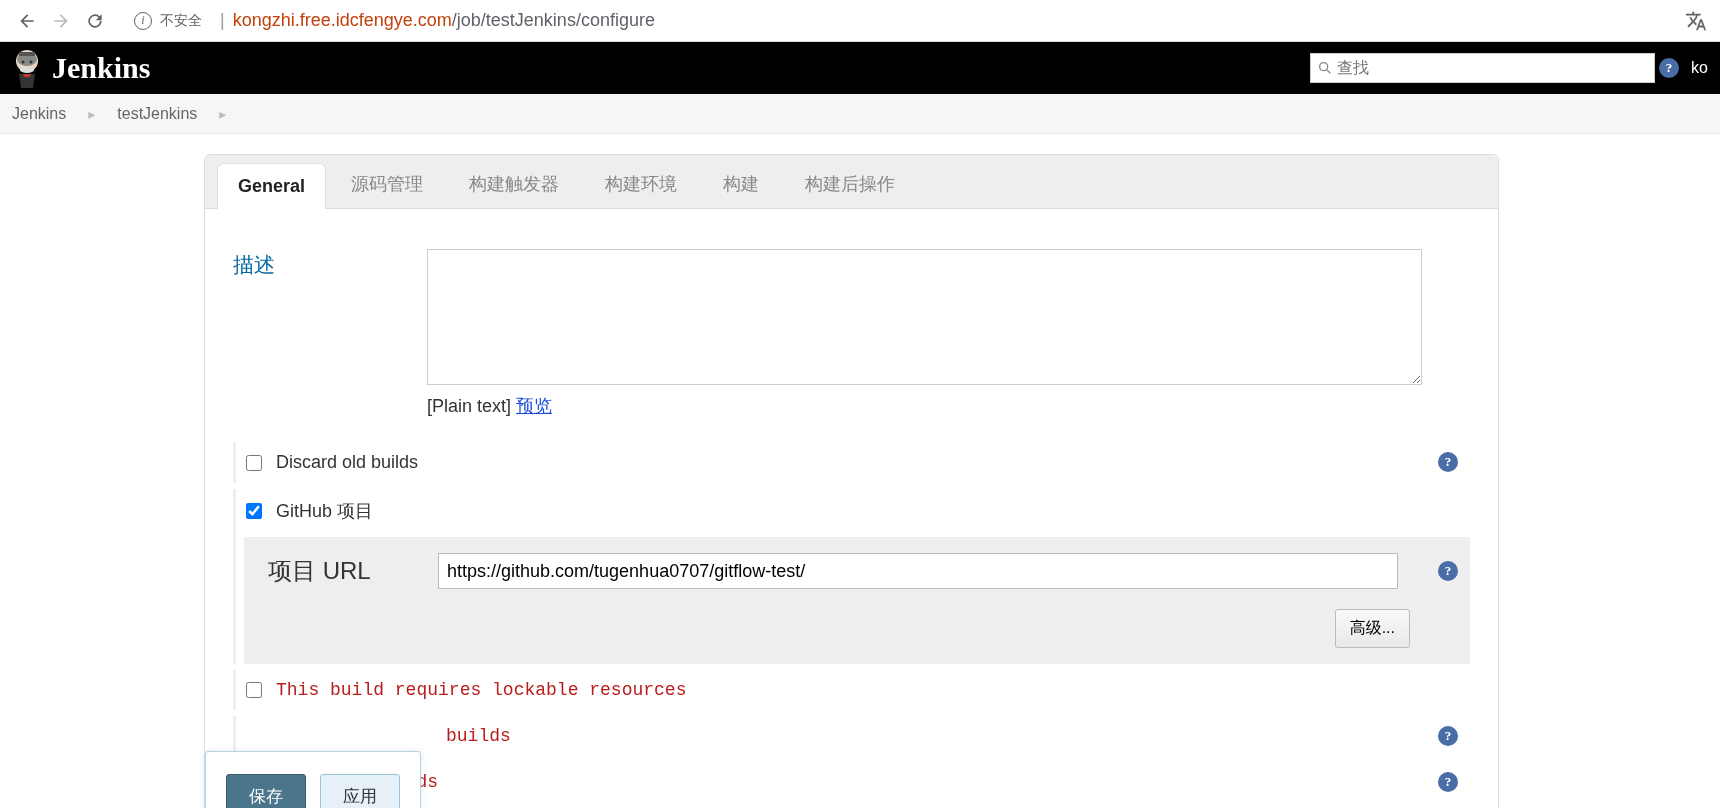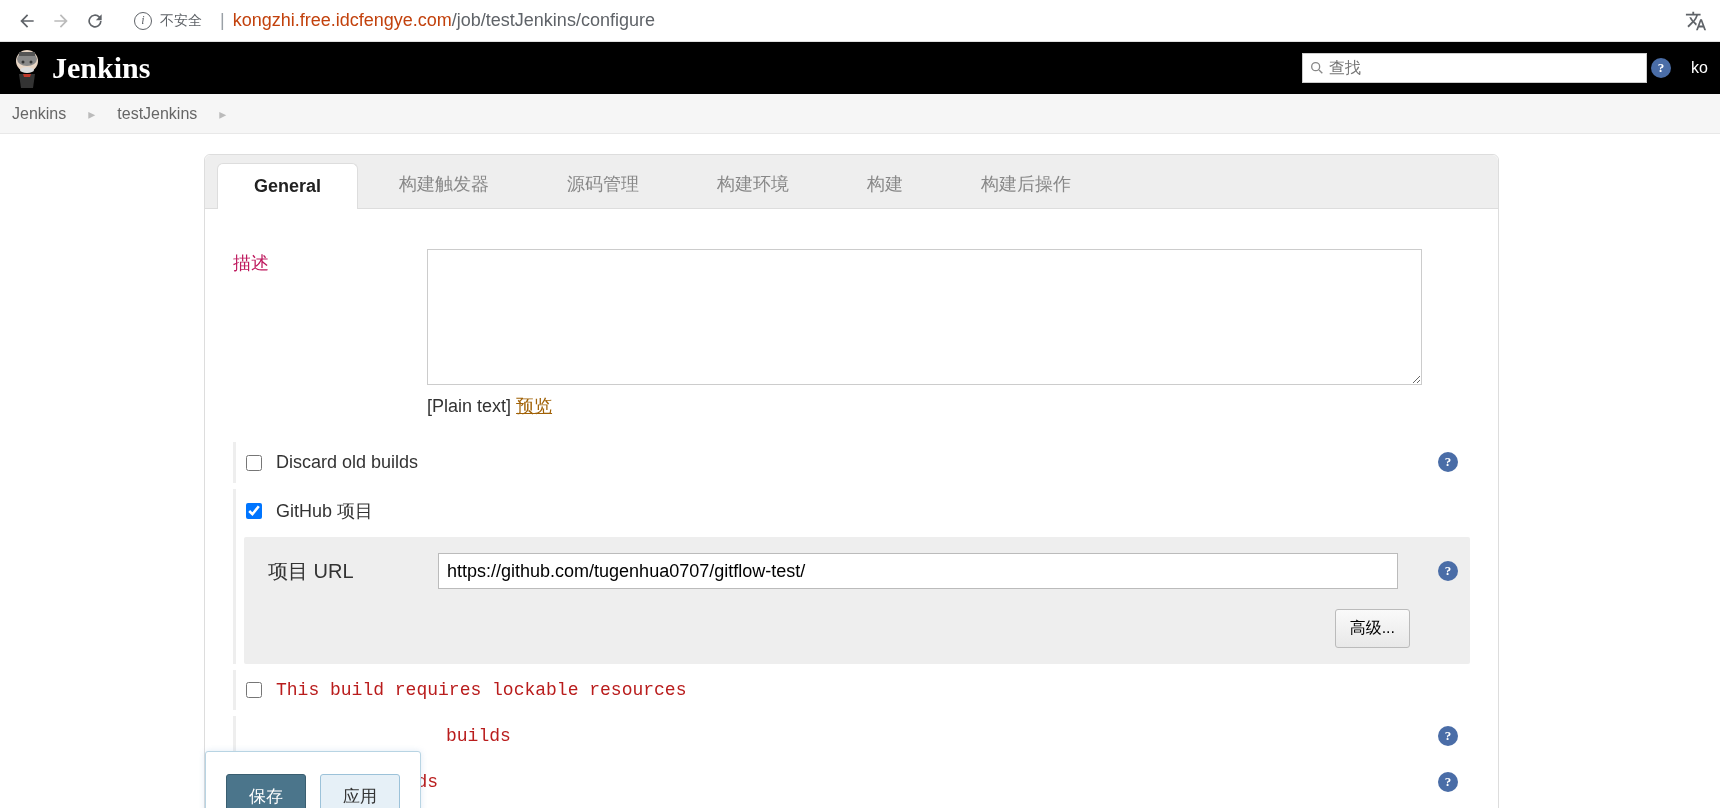--- a/index.html
+++ b/index.html
@@ -20,55 +20,55 @@
     
     .jenkins-header { background: #000; height: 52px; display: flex; align-items: center; padding: 0 12px 0 0; }
     .jenkins-logo-area { display: flex; align-items: center; }
     .jenkins-butler { width: 54px; height: 52px; display: flex; align-items: center; justify-content: center; }
     .jenkins-title { font-family: Georgia, serif; font-weight: bold; font-size: 30px; color: #fff; margin-left: -2px; }
     .header-right { margin-left: auto; display: flex; align-items: center; gap: 4px; }
     .search-box { background: #fff; border: 1px solid #ccc; width: 345px; height: 30px; display: flex; align-items: center; padding: 0 6px; }
     .search-icon { width: 16px; height: 16px; margin-right: 4px; }
     .search-input { border: none; outline: none; flex: 1; font-size: 16px; color: #999; background: transparent; }
     .help-icon { width: 20px; height: 20px; background: #4a6da7; border-radius: 50%; display: flex; align-items: center; justify-content: center; color: #fff; font-weight: bold; font-size: 13px; font-family: Georgia, serif; cursor: pointer; }
-    .user-text { color: #fff; font-size: 16px; margin-left: 16px; }
+    .user-text { color: #fff; font-size: 16px; margin-left: 8px; }
 
     
     .breadcrumb-bar { background: #f6f6f6; height: 40px; display: flex; align-items: center; padding: 0 12px; border-bottom: 1px solid #e8e8e8; }
     .breadcrumb-link { color: #666; font-size: 16px; cursor: pointer; }
     .breadcrumb-sep { color: #bbb; margin: 0 22px; font-size: 14px; }
 
     
     .main-wrap { padding: 20px 0 0 204px; }
     .config-panel { width: 1295px; border: 1px solid #ddd; border-radius: 6px; background: #fff; overflow: visible; position: relative; }
 
     
     .tab-row { background: #eee; border-bottom: 1px solid #ddd; height: 54px; display: flex; align-items: flex-end; padding-left: 12px; border-radius: 6px 6px 0 0; }
-    .tab { padding: 12px 36px; font-size: 18px; color: #888; border: 1px solid transparent; border-bottom: none; border-radius: 6px 6px 0 0; cursor: pointer; margin-right: 4px; }
+    .tab { padding: 12px 20px; font-size: 18px; color: #888; border: 1px solid transparent; border-bottom: none; border-radius: 6px 6px 0 0; cursor: pointer; margin-right: 4px; }
     .tab.active { background: #fff; border-color: #ddd; color: #222; font-weight: bold; margin-bottom: -1px; }
 
     
     .form-body { padding: 40px 28px 28px 28px; }
     .form-row { display: flex; margin-bottom: 10px; position: relative; }
-    .form-label { width: 194px; font-size: 18px; color: #be185d; flex-shrink: 0; padding-top: 2px; }
+    .form-label { width: 194px; font-size: 21px; color: #0369a1; flex-shrink: 0; padding-top: 2px; }
     .form-field { flex: 1; margin-right: 48px; }
     .textarea { width: 100%; height: 136px; border: 1px solid #ccc; resize: both; font-family: inherit; padding: 4px; }
     .plain-preview { margin-top: 6px; font-size: 18px; }
-    .preview-link { color: #a16207; text-decoration: underline; cursor: pointer; }
+    .preview-link { color: #1d4ed8; text-decoration: underline; cursor: pointer; }
 
     .checkbox-row { display: flex; align-items: center; padding: 10px 0 10px 2px; }
     .checkbox-row input[type="checkbox"] { width: 16px; height: 16px; margin-right: 14px; }
     .checkbox-label { font-size: 18px; color: #333; }
     .checkbox-section { border-left: 3px solid #eee; padding-left: 8px; margin-bottom: 6px; position: relative; }
 
     .help-icon-right { position: absolute; right: 12px; top: 10px; }
 
     .sub-section { background: #eee; padding: 16px 16px 16px 24px; margin-top: 4px; border-radius: 2px; position: relative; }
     .sub-row { display: flex; align-items: center; }
-    .sub-label { width: 170px; font-size: 20px; color: #333; flex-shrink: 0; }
+    .sub-label { width: 170px; font-size: 24px; color: #333; flex-shrink: 0; }
     .text-input { flex: 1; height: 36px; border: 1px solid #bbb; padding: 0 8px; font-size: 18px; margin-right: 56px; }
     .advanced-btn-row { display: flex; justify-content: flex-end; margin-top: 20px; padding-right: 44px; align-items: center; }
     .advanced-btn { background: linear-gradient(#fafafa, #e8e8e8); border: 1px solid #bbb; border-radius: 3px; padding: 8px 14px; font-size: 16px; cursor: pointer; }
 
     
     .float-actions { position: absolute; left: 0; bottom: -6px; background: #fff; border: 1px solid #b8d4e3; border-radius: 3px; padding: 22px 20px; display: flex; gap: 14px; box-shadow: 0 0 6px rgba(100,150,200,0.2); }
     .save-btn { background: #4b758b; border: 1px solid #3a5e70; color: #fff; font-size: 17px; padding: 10px 22px; border-radius: 3px; cursor: pointer; }
     .apply-btn { background: #e6f0f7; border: 1px solid #9cc2d9; color: #333; font-size: 17px; padding: 10px 22px; border-radius: 3px; cursor: pointer; }
 
     .obscured { color: #b91c1c; font-family: Liberation Mono, monospace; }
@@ -143,22 +143,22 @@
   <span class="breadcrumb-sep">▸</span>
   <span class="breadcrumb-link">testJenkins</span>
   <span class="breadcrumb-sep">▸</span>
 </div>
 
 <div class="main-wrap">
   <div class="config-panel">
 
     <div class="tab-row">
       <div class="tab active">General</div>
+      <div class="tab">源码管理</div>
       <div class="tab">构建触发器</div>
-      <div class="tab">源码管理</div>
       <div class="tab">构建环境</div>
       <div class="tab">构建</div>
       <div class="tab">构建后操作</div>
     </div>
 
     <div class="form-body">
 
       <div class="form-row">
         <div class="form-label">描述</div>
         <div class="form-field">

